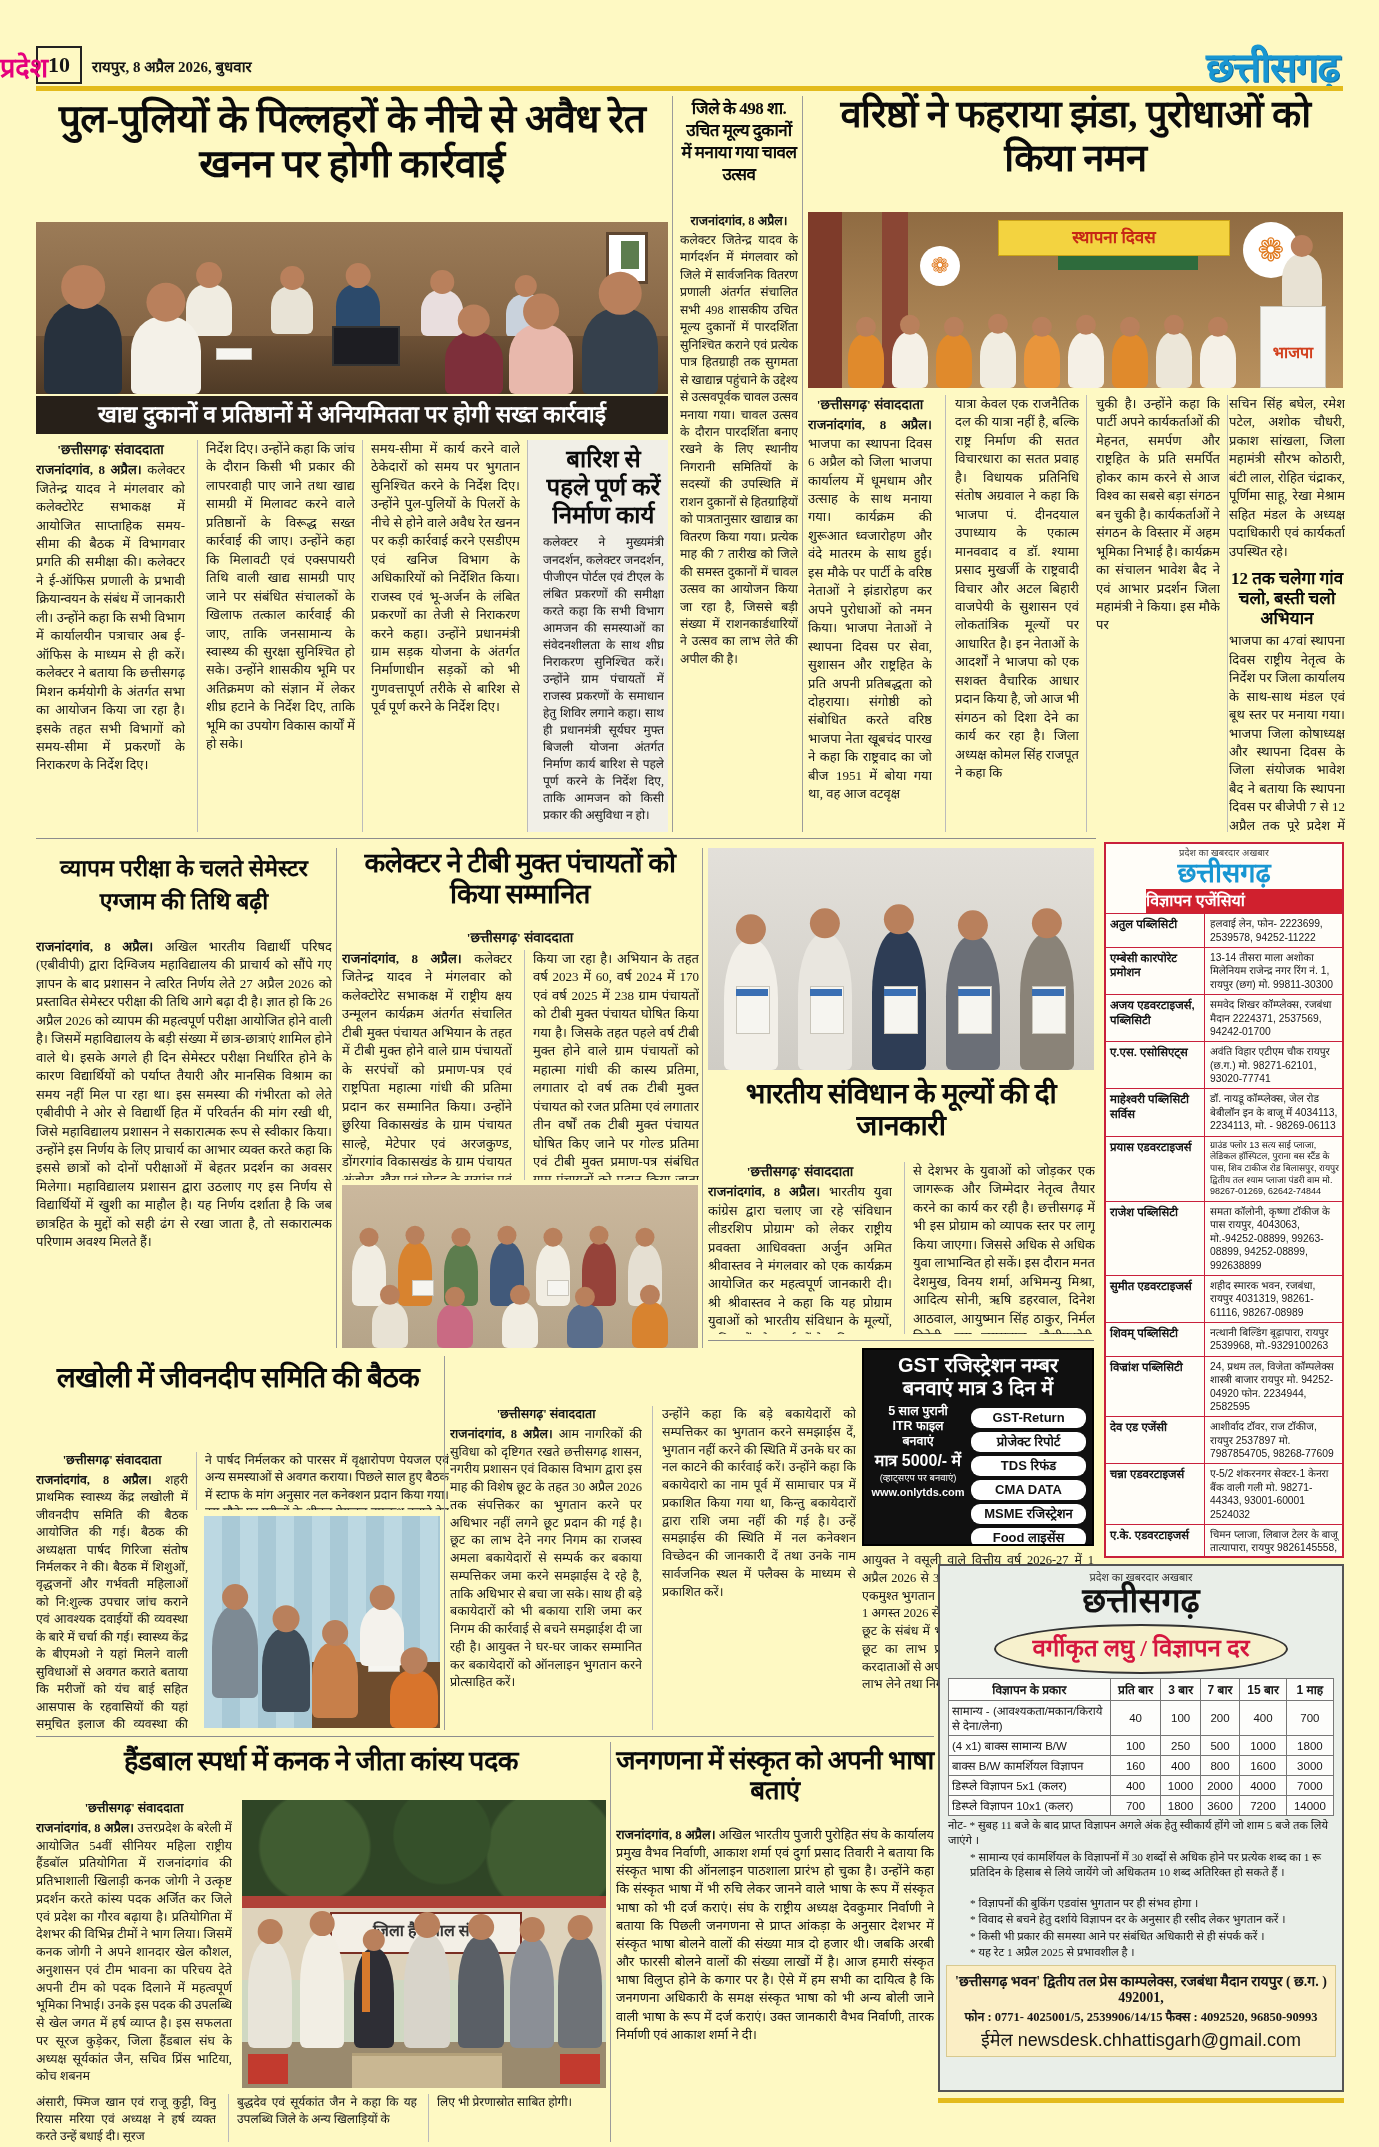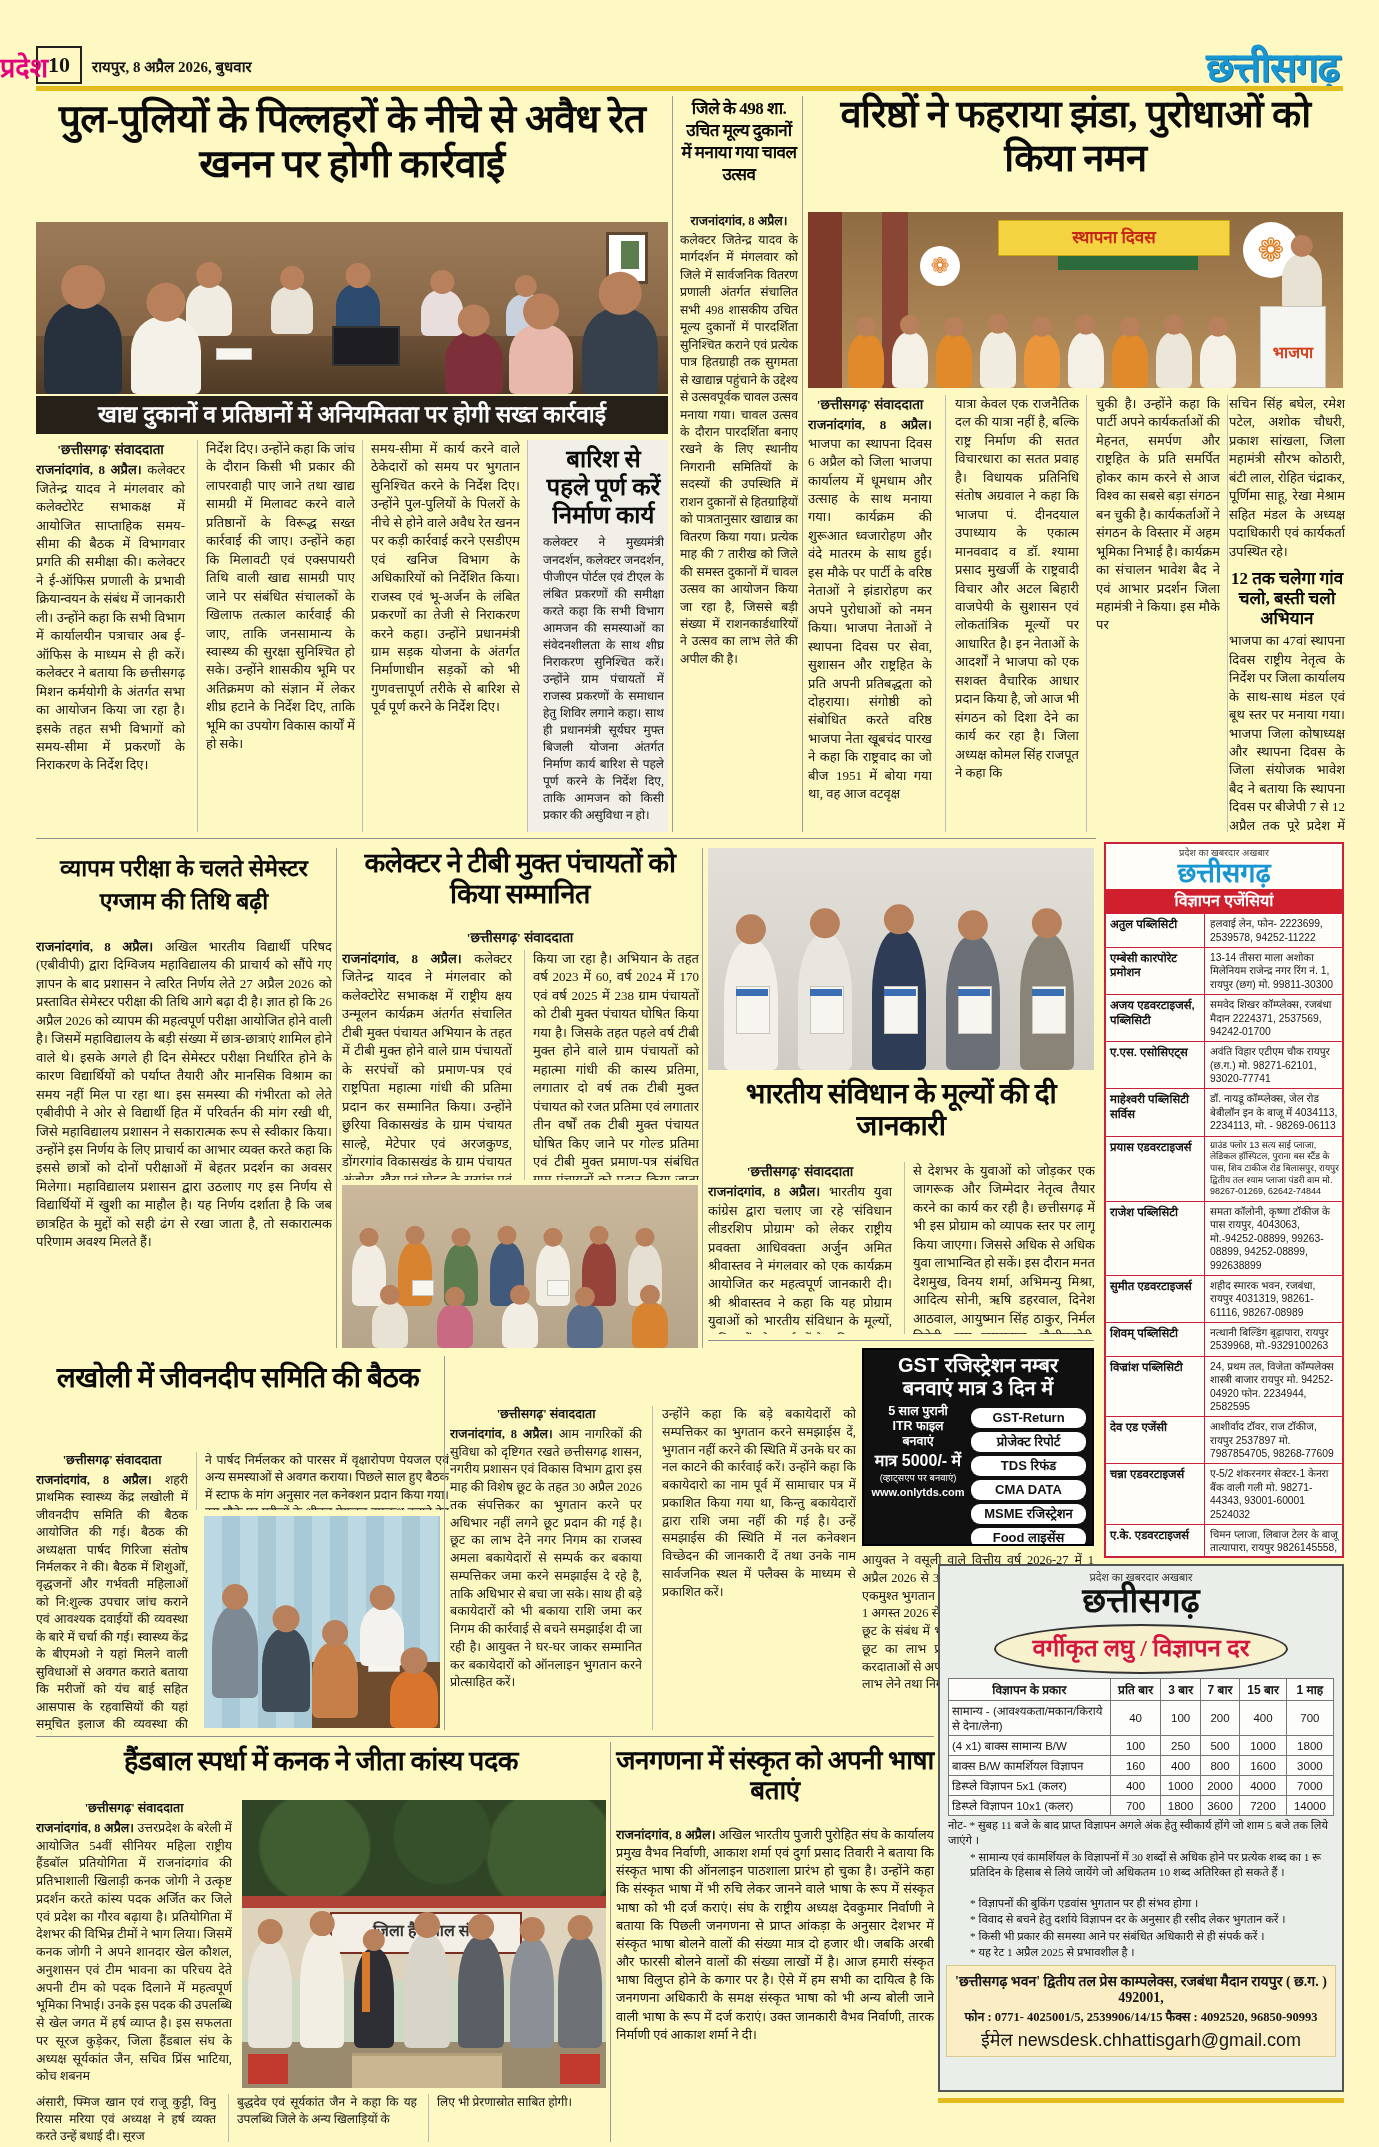--- a/index.html
+++ b/index.html
@@ -200,21 +200,21 @@
         <div class="pill">MSME रजिस्ट्रेशन</div>
         <div class="pill">Food लाइसेंस</div>
       </div>
     </div>
 
   </div>
 
   <div class="abs" style="left:1104px;top:842px;width:240px;height:716px;border:2px solid #c9203c;background:#fffdf8;box-sizing:border-box;overflow:hidden;font-family:'Liberation Sans',sans-serif;">
     <div style="text-align:center;font-size:9.5px;color:#444;padding-top:2px;">प्रदेश का खबरदार अखबार</div>
     <div style="text-align:center;font-size:27px;font-weight:900;color:#1896d2;line-height:1.05;">छत्तीसगढ़</div>
-    <div style="background:#d0202e;color:#fff;text-align:center;font-size:16px;font-weight:bold;line-height:24px;margin-top:2px;">विज्ञापन एजेंसियां</div>
+    <div style="background:#d0202e;color:#fff;text-align:left;font-size:16px;font-weight:bold;line-height:24px;margin-top:2px;margin-left:40px;">विज्ञापन एजेंसियां</div>
     <div class="agrow">
         <div class="agname">अतुल पब्लिसिटी</div>
         <div class="agdet">हलवाई लेन, फोन- 2223699, 2539578, 94252-11222</div>
       </div>
     <div class="agrow">
         <div class="agname">एम्बेसी कारपोरेट प्रमोशन</div>
         <div class="agdet">13-14 तीसरा माला अशोका मिलेनियम राजेन्द्र नगर रिंग नं. 1, रायपुर (छग) मो. 99811-30300</div>
       </div>
     <div class="agrow">
         <div class="agname">अजय एडवरटाइजर्स, पब्लिसिटी</div>

